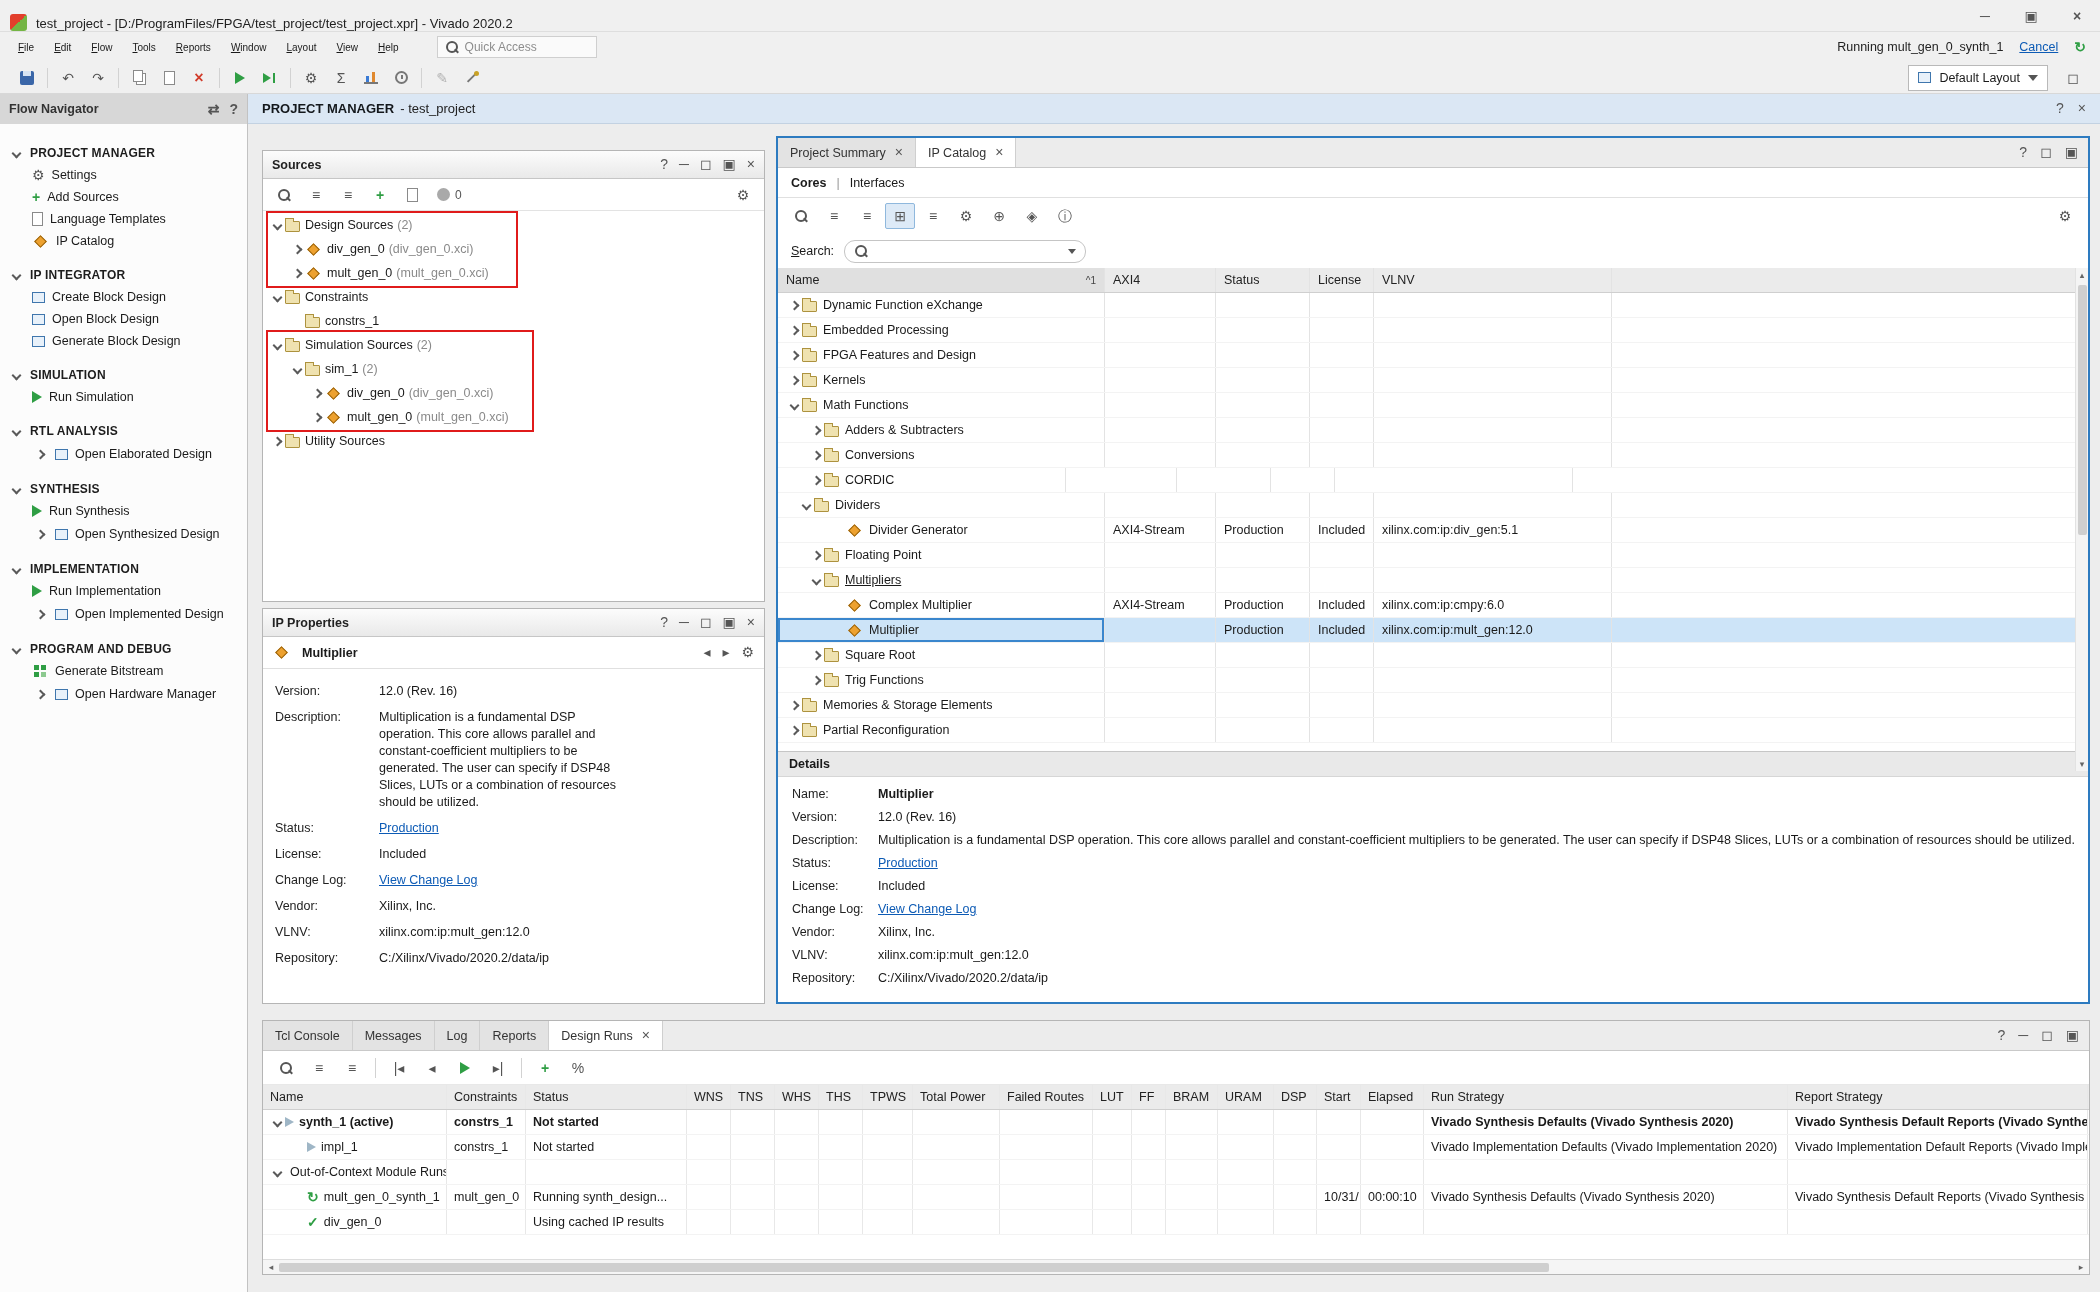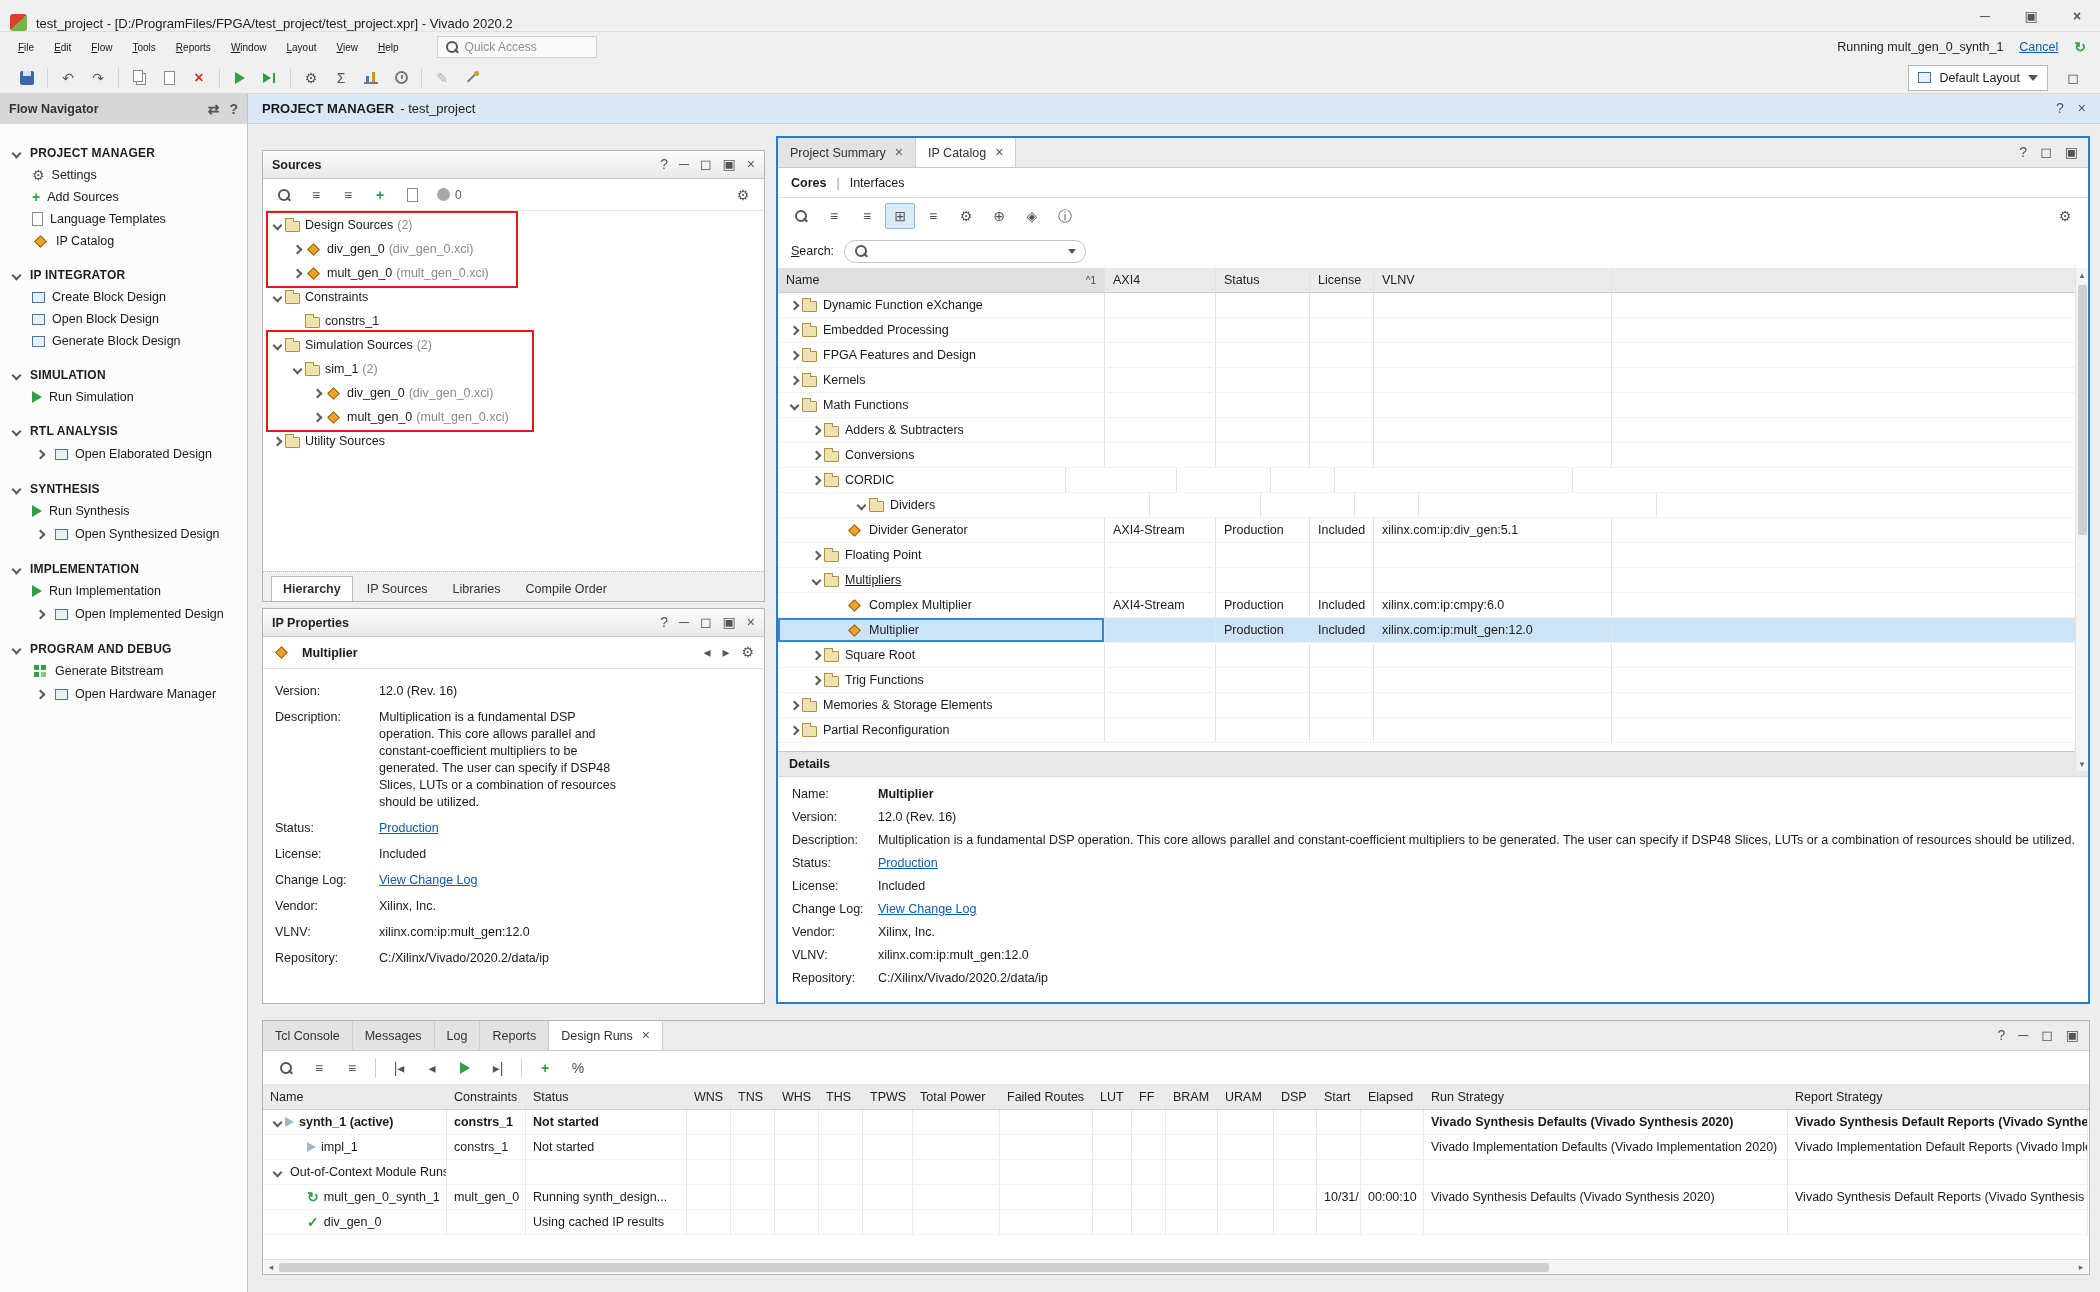--- a/index.html
+++ b/index.html
@@ -541,26 +541,20 @@
             <span class="tree-suffix">(mult_gen_0.xci)</span>
           </div>
           <div class="tree-row" style="padding-left: 6px;">
             <span class="twick">
               <span class="chev right"></span>
             </span>
             <span class="ic ic-folder"></span>
             <span class="tree-label">Utility Sources</span>
           </div>
         </div>
-      <div class="src-tabs" id="src-tabs">
-          <span class="src-tab active">Hierarchy</span>
-          <span class="src-tab">IP Sources</span>
-          <span class="src-tab">Libraries</span>
-          <span class="src-tab">Compile Order</span>
-        </div>
     </section>
 
     <section class="panel ipprops-panel">
       <div class="panel-header">
         <span class="panel-title">IP Properties</span>
         <span class="phicons" id="ipp-phicons">
             <span><span class="ic">?</span></span>
             <span><span class="ic">─</span></span>
             <span><span class="ic">◻</span></span>
             <span><span class="ic">▣</span></span>
@@ -789,21 +783,21 @@
               </span>
               <span class="ic ic-folder"></span>
               <span class="cat-label">CORDIC</span>
             </div>
             <div class="cat-cell" style="width: 111px;"></div>
             <div class="cat-cell" style="width: 94px;"></div>
             <div class="cat-cell" style="width: 64px;"></div>
             <div class="cat-cell" style="width: 238px;"></div>
           </div>
           <div class="cat-row">
-            <div class="cat-cell namecol" style="width: 327px; padding-left: 30px; margin-left: 45px;">
+            <div class="cat-cell namecol" style="width: 327px; padding-left: 20px;">
               <span class="twick">
                 <span class="chev down"></span>
               </span>
               <span class="ic ic-folder"></span>
               <span class="cat-label">Dividers</span>
             </div>
             <div class="cat-cell" style="width: 111px;"></div>
             <div class="cat-cell" style="width: 94px;"></div>
             <div class="cat-cell" style="width: 64px;"></div>
             <div class="cat-cell" style="width: 238px;"></div>

